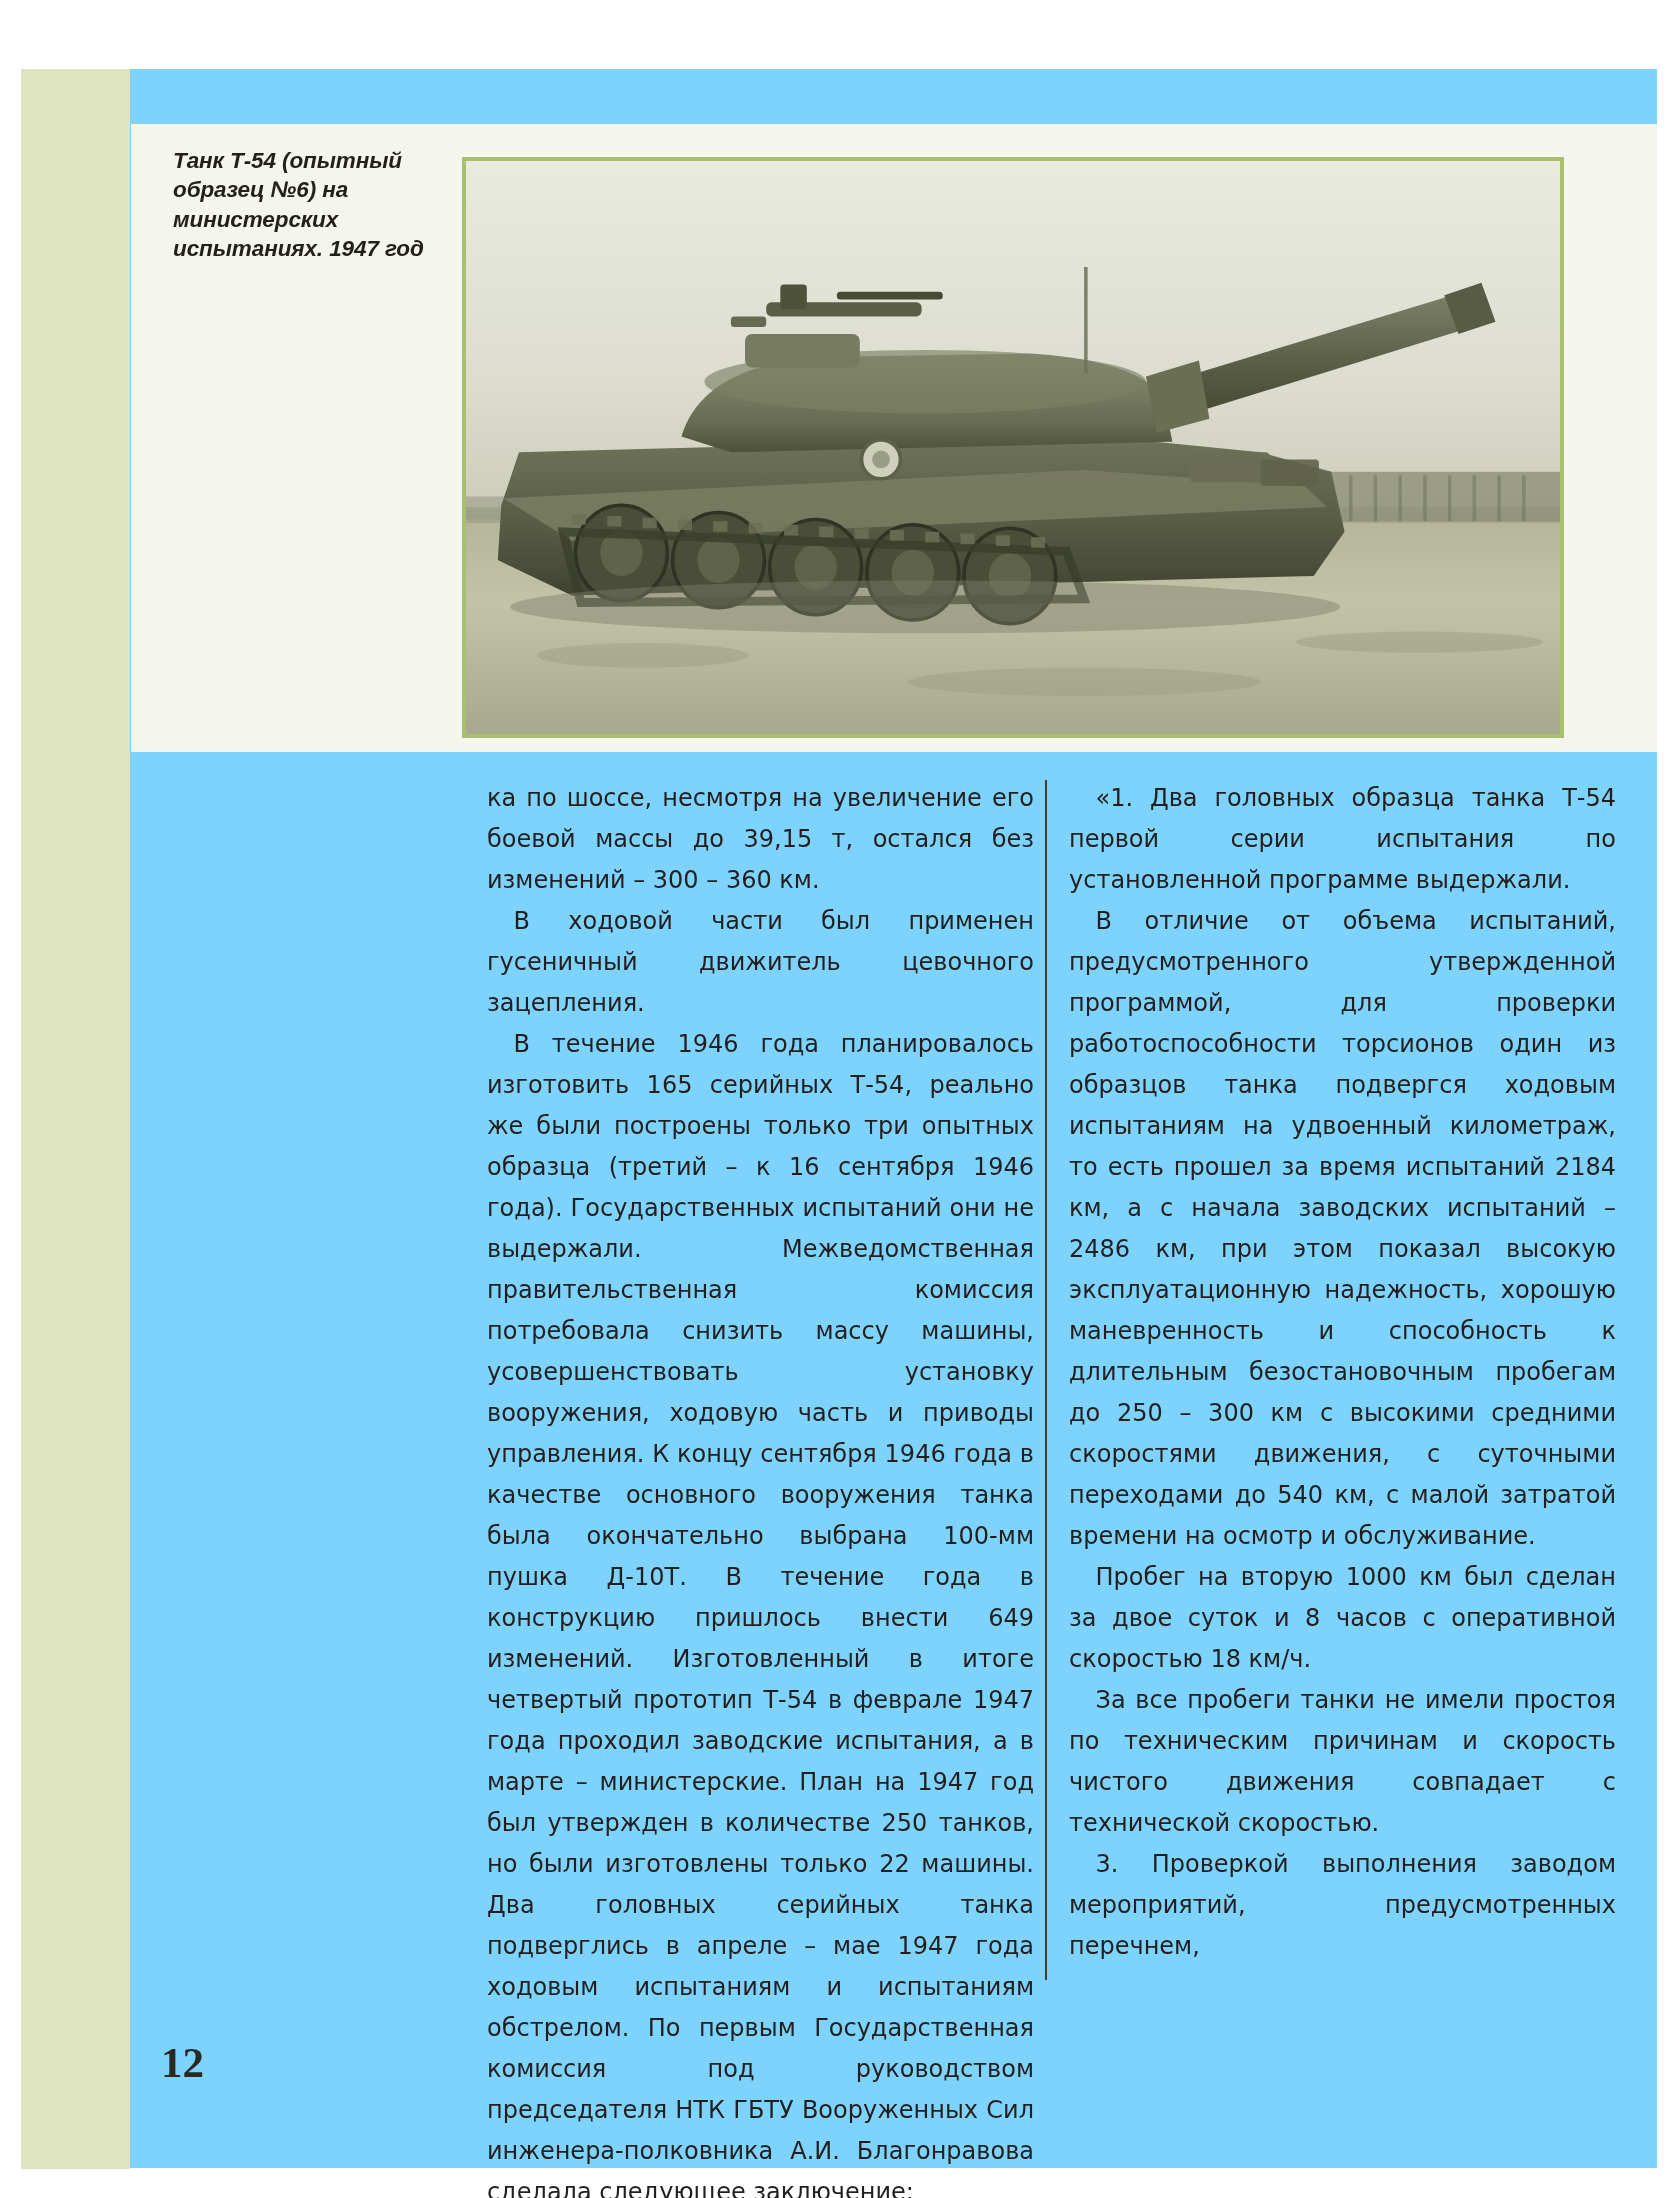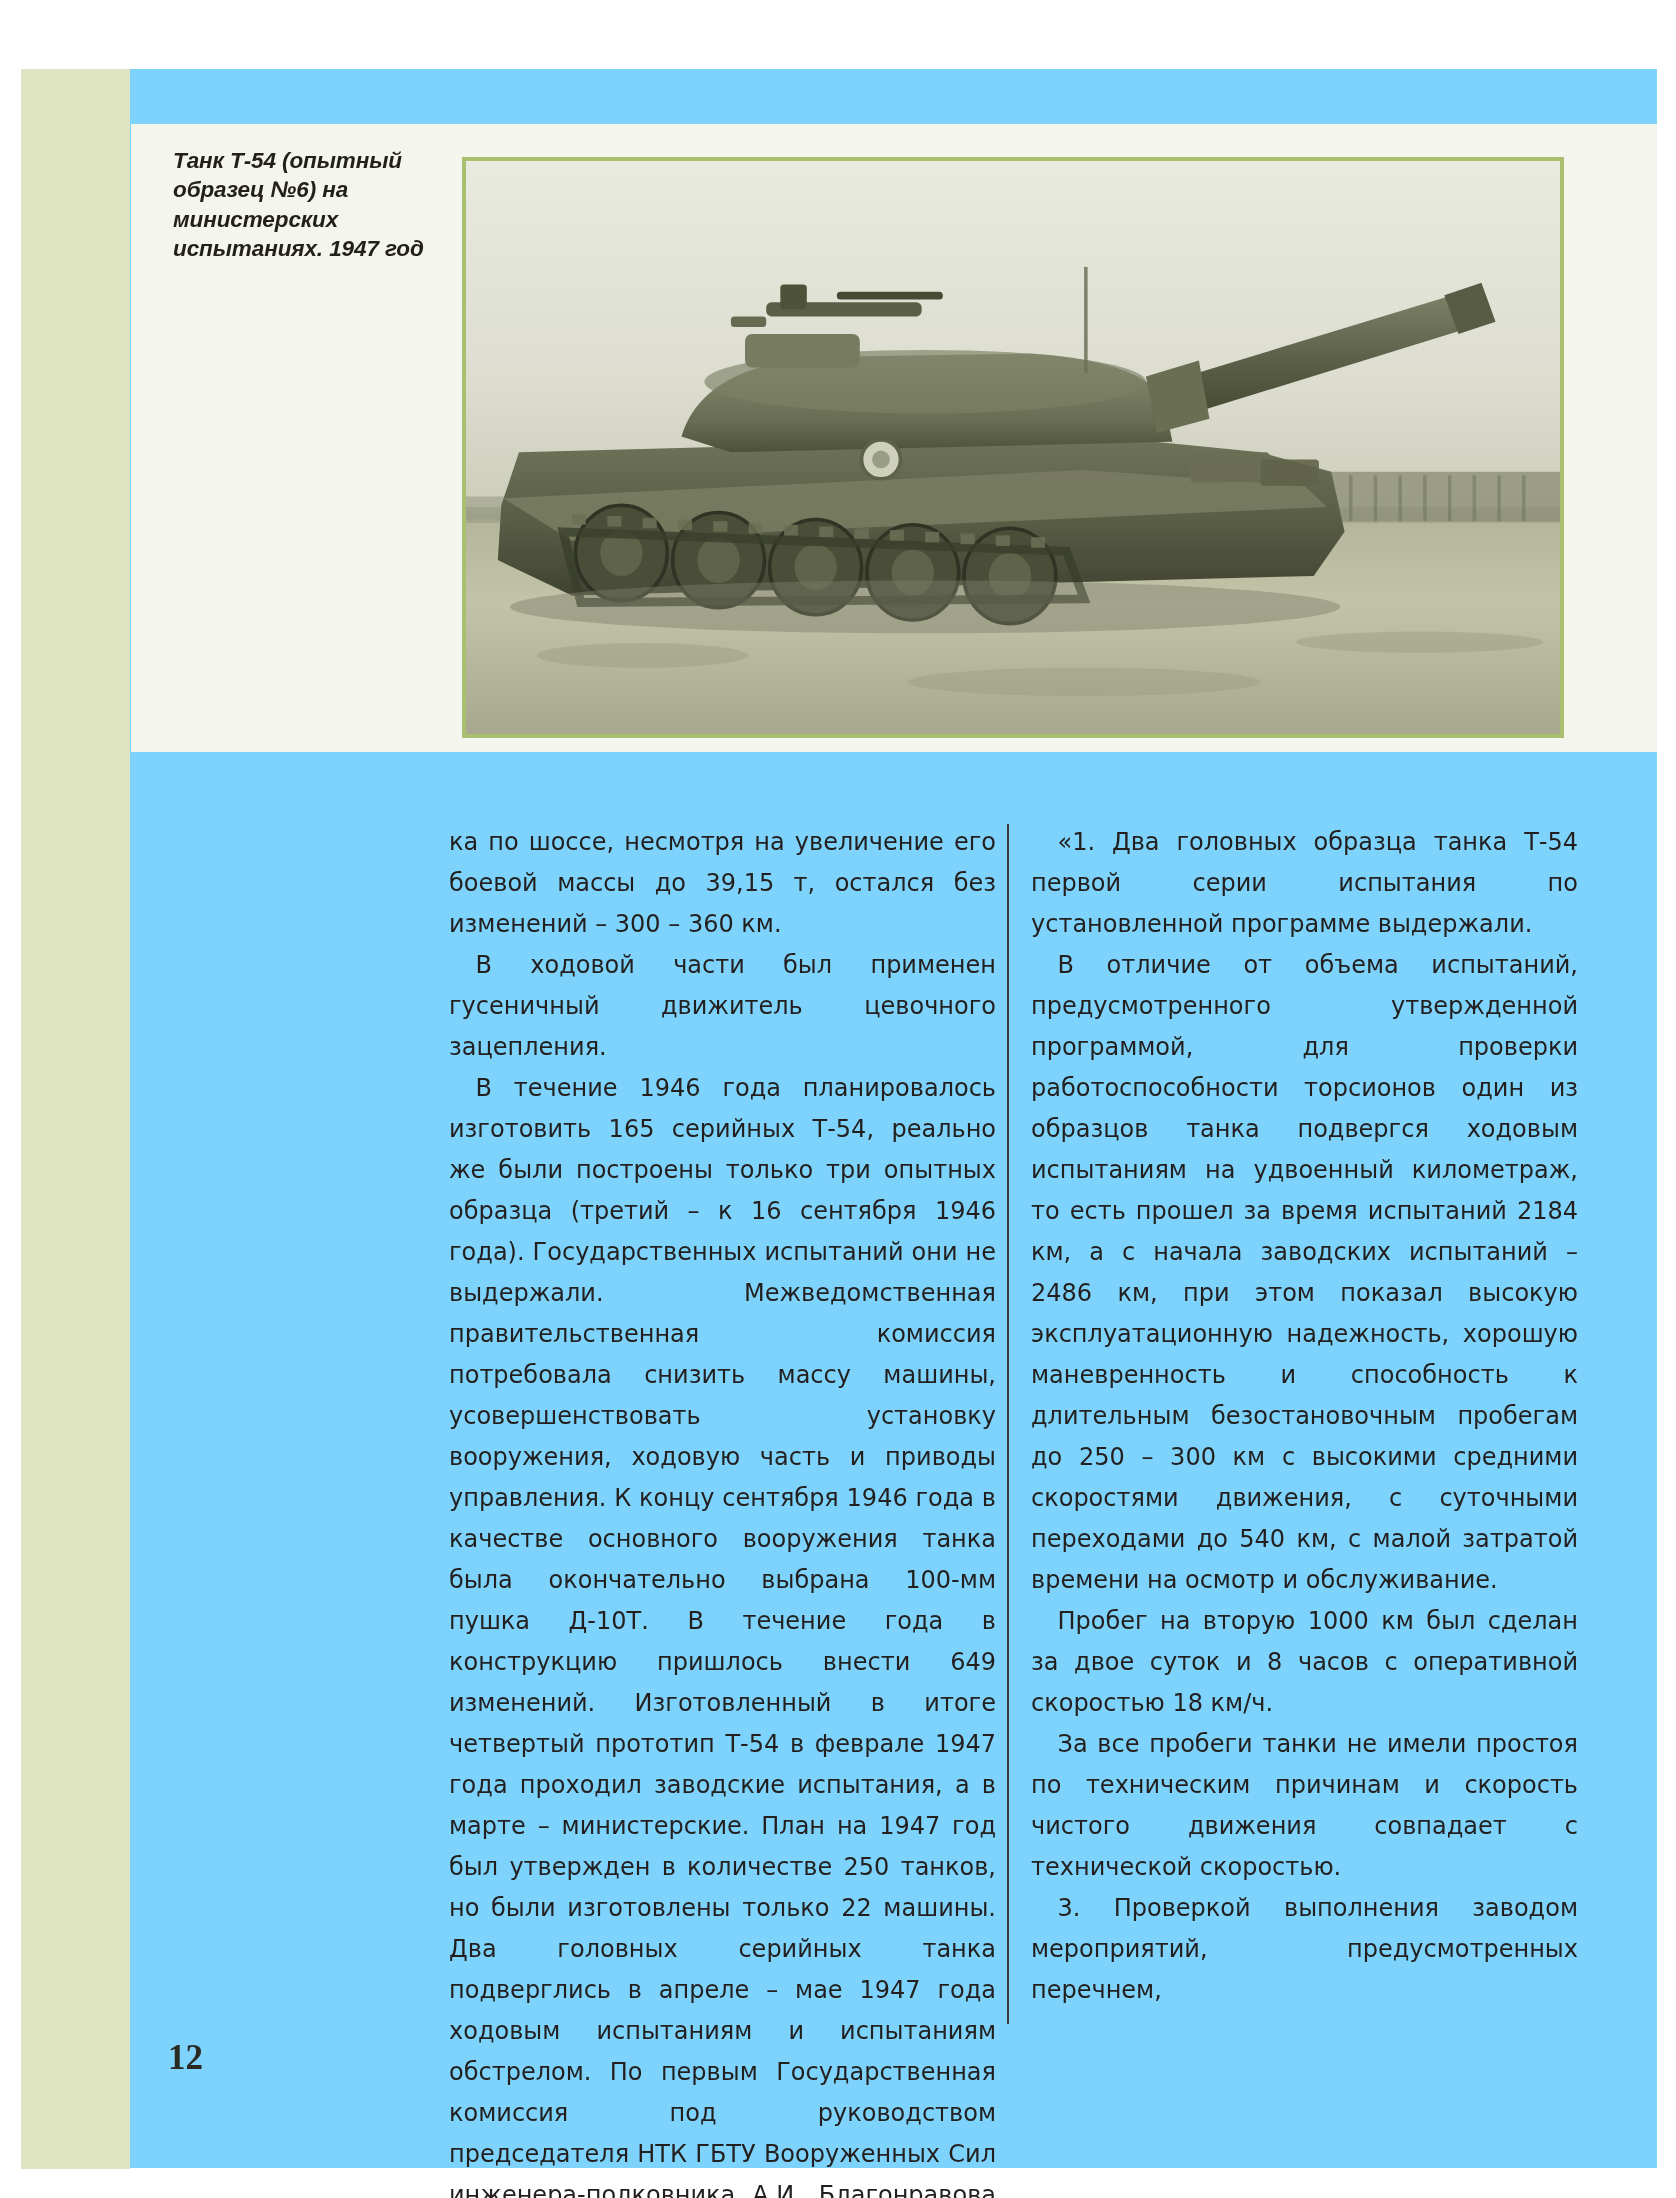--- a/index.html
+++ b/index.html
@@ -81,25 +81,24 @@
     height: 581px;
     border: 4.4px solid #a9be6f;
     background: #cfd0bc;
     box-sizing: border-box;
     overflow: hidden;
   }
   .photo-frame svg { display: block; width: 100%; height: 100%; }
 
   .columns {
     position: absolute;
-    left: 449px;
+    left: 487px;
     top: 778px;
     width: 1129px;
     height: 1209px;
-    margin-top: 44px;
   }
   .col {
     position: absolute;
     top: 0;
     width: 547px;
     font-family: "DejaVu Sans", sans-serif;
     font-size: 24px;
     line-height: 41px;
     color: #231f1f;
     text-align: justify;
@@ -116,25 +115,25 @@
   .divider {
     position: absolute;
     left: 558px;
     top: 1.8px;
     width: 1.8px;
     height: 1200px;
     background: #3c3d33;
   }
   .page-number {
     position: absolute;
-    left: 168px;
+    left: 161px;
     top: 2038px;
     font-family: "Liberation Serif", serif;
     font-weight: bold;
-    font-size: 35px;
+    font-size: 43px;
     color: #2a2a22;
   }
 </style>
 </head>
 <body>
 
 <div class="page">
 
   <div class="bleed-top"></div>
   <div class="bleed-left"></div>

